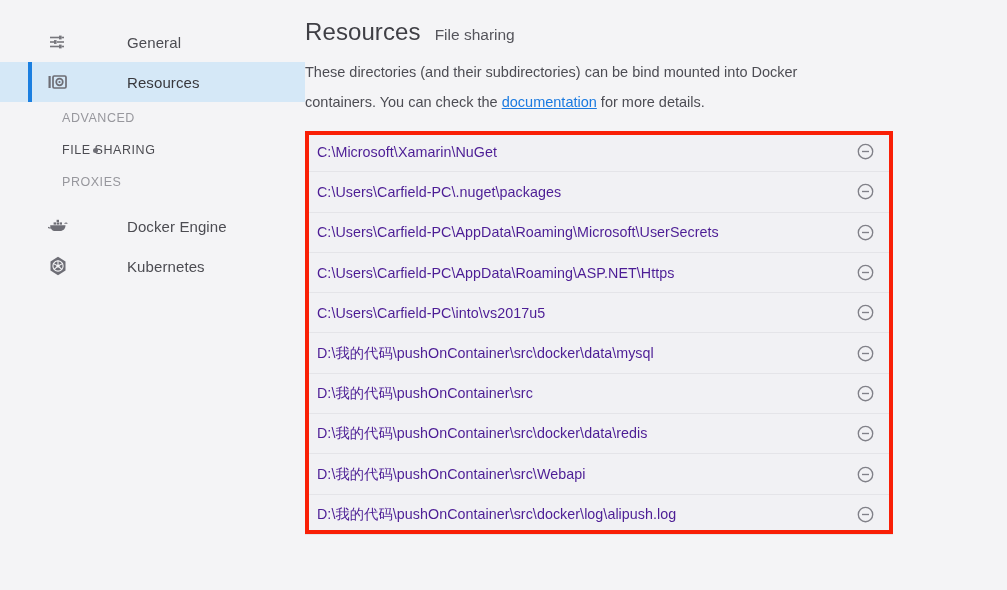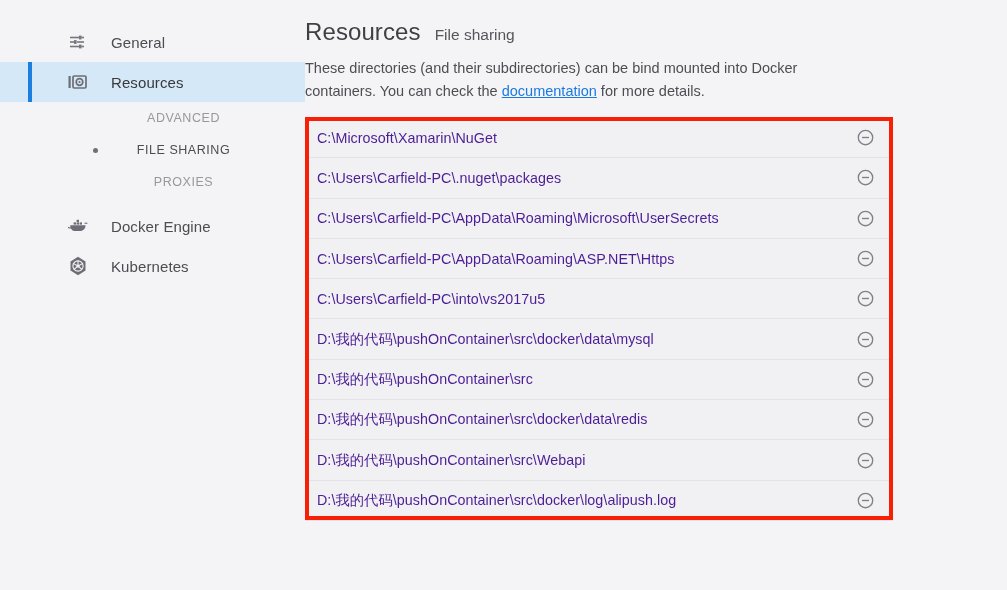--- a/index.html
+++ b/index.html
@@ -31,23 +31,24 @@
     flex: 0 0 305px;
     padding-top: 22px;
     background: #f4f4f6;
   }
 
   .nav-item {
     position: relative;
     display: flex;
     align-items: center;
     height: 40px;
-    padding-left: 68px;
+    padding-left: 48px;
     cursor: pointer;
     user-select: none;
+    gap: 36px;
   }
   .nav-item .nav-icon {
     width: 26px;
     flex: 0 0 26px;
     display: flex;
     align-items: center;
     justify-content: flex-start;
     color: #76767c;
   }
   .nav-item .nav-label {
@@ -71,21 +72,20 @@
   .nav-item.active .nav-label { color: #38383d; }
 
   .nav-sub {
     position: relative;
     display: flex;
     align-items: center;
     height: 32px;
     padding-left: 62px;
     cursor: pointer;
     user-select: none;
-    justify-content: center;
   }
   .nav-sub .sub-label {
     font-size: 12.5px;
     letter-spacing: 0.55px;
     color: #97979d;
   }
   .nav-sub.active .sub-label { color: #4c4c52; }
   .nav-sub .sub-bullet {
     position: absolute;
     left: 93px;
@@ -117,21 +117,21 @@
     color: #3f3f45;
     letter-spacing: 0.1px;
   }
   .page-subtitle {
     font-size: 15.5px;
     color: #55555c;
   }
 
   .page-desc {
     font-size: 14.5px;
-    line-height: 23px;
+    line-height: 30px;
     color: #4d4d54;
     max-width: 540px;
     margin-bottom: 14px;
   }
   .doc-link {
     color: #1a7ae0;
     text-decoration: underline;
     cursor: pointer;
   }
 

